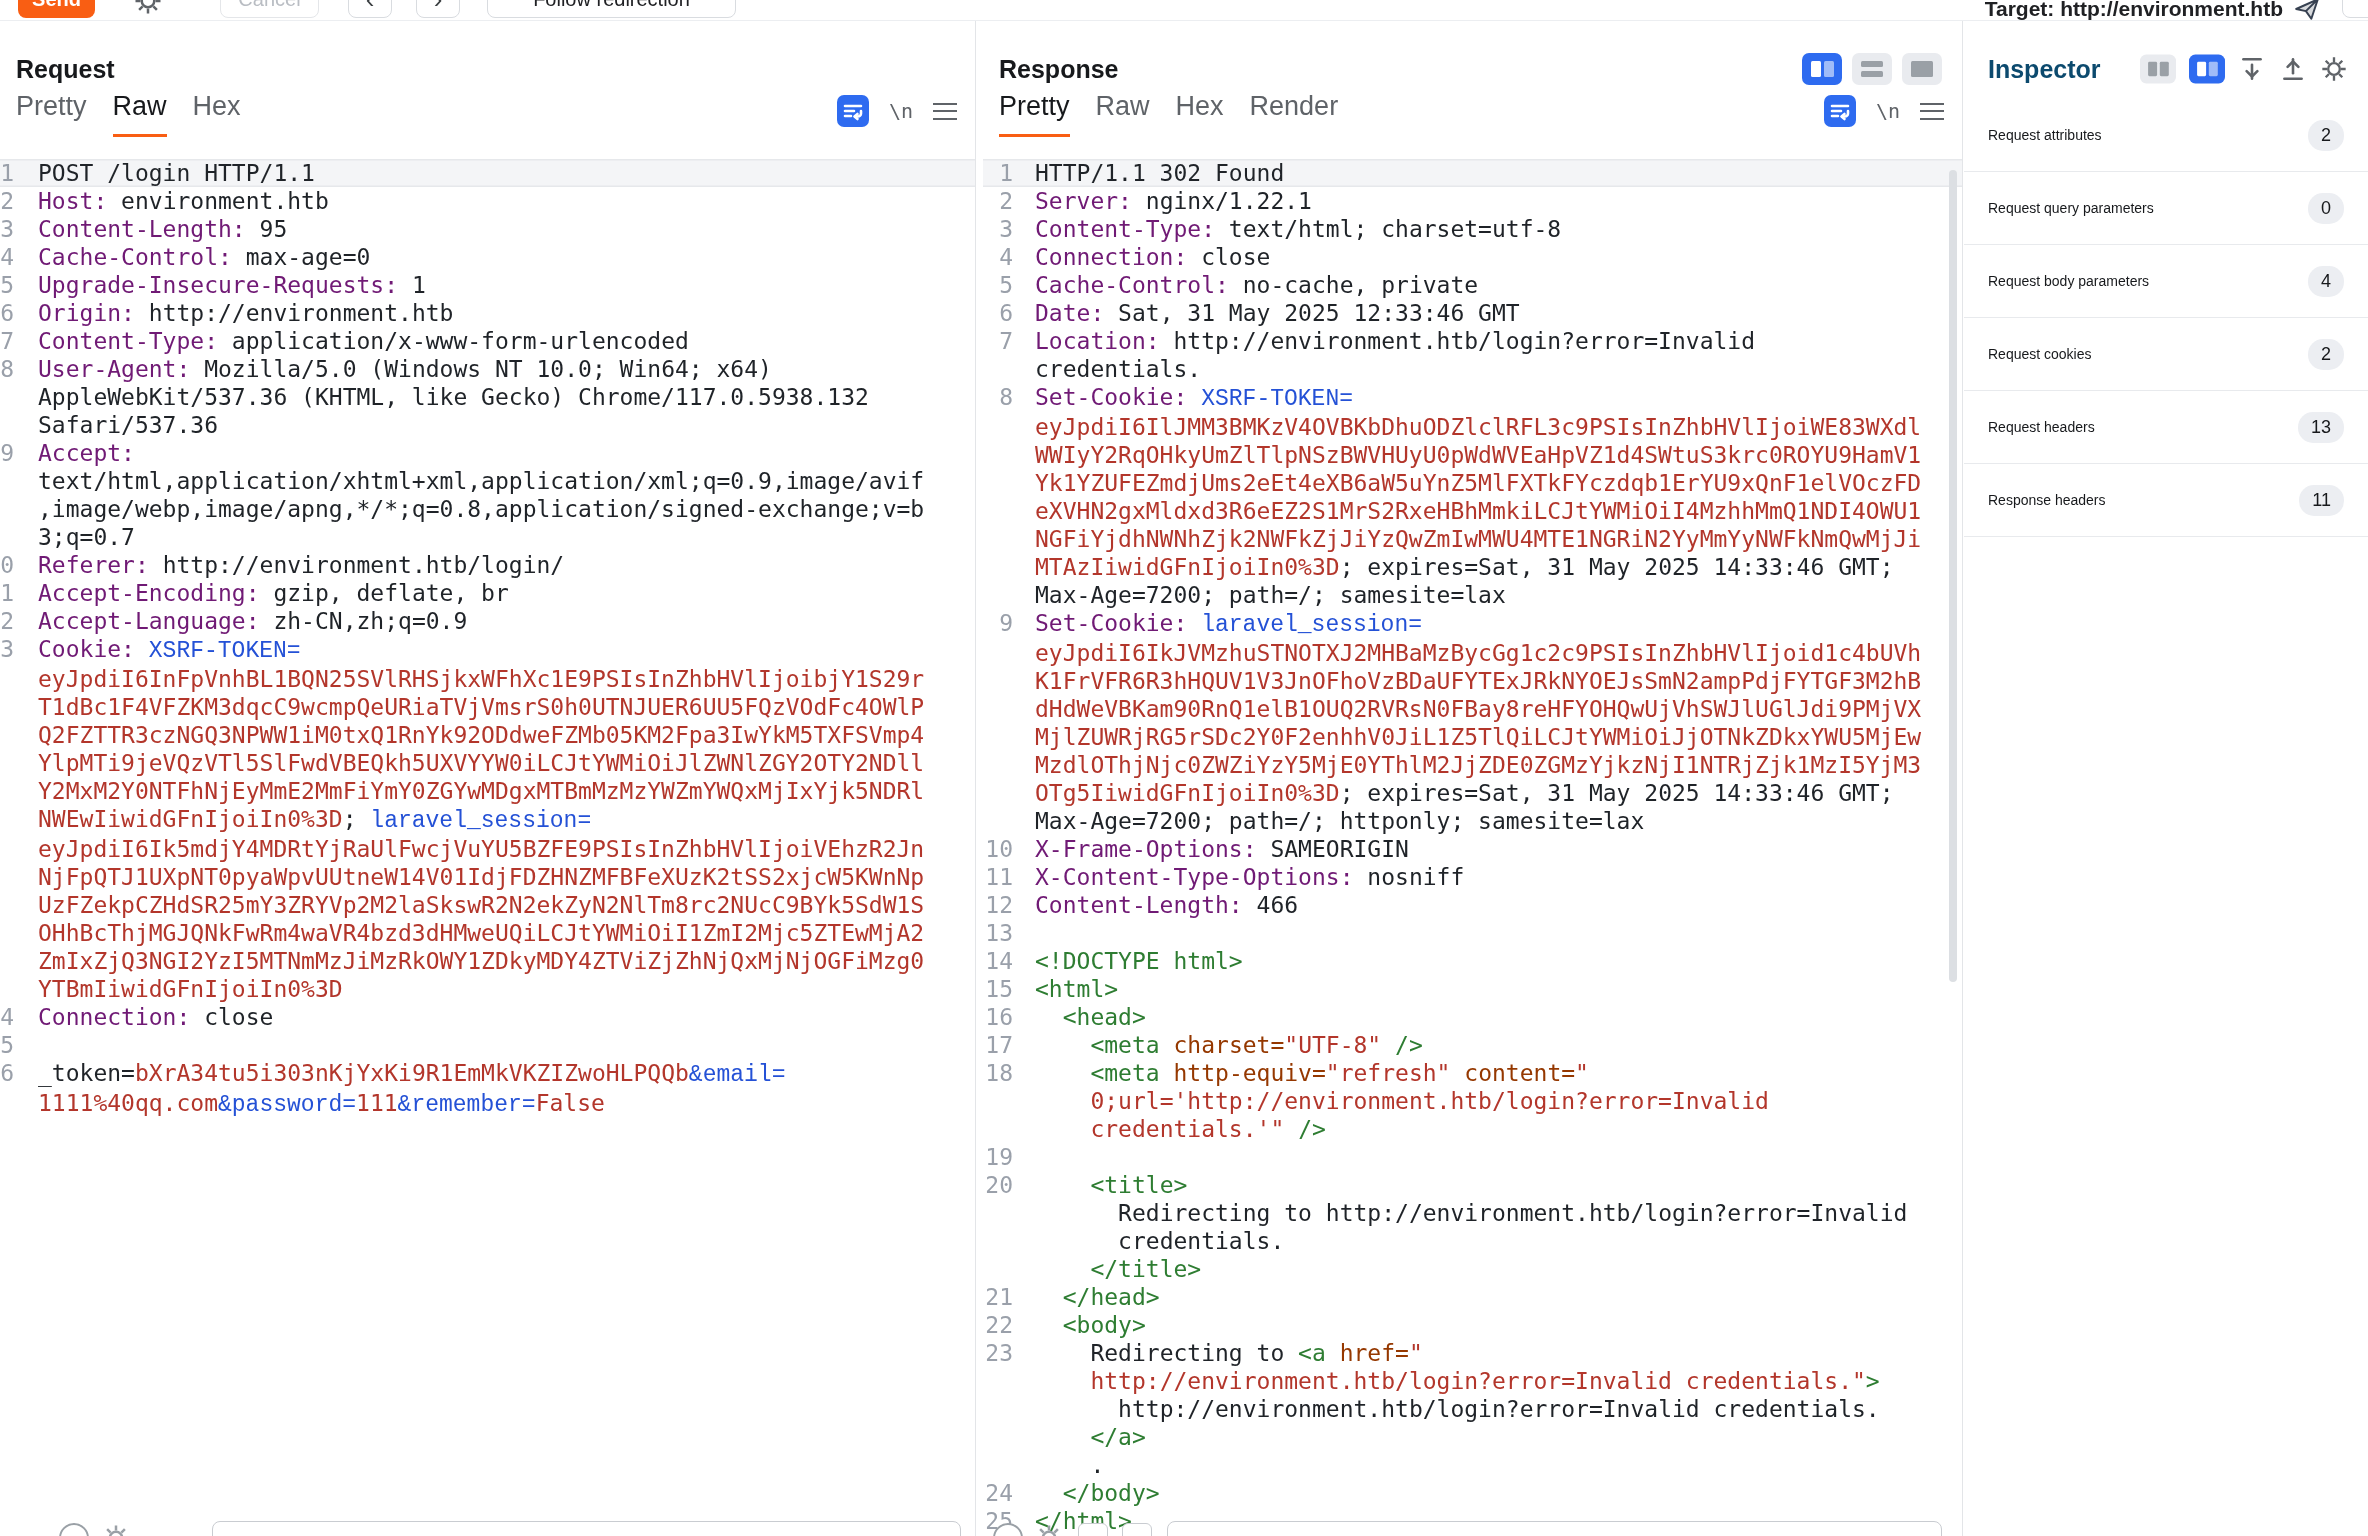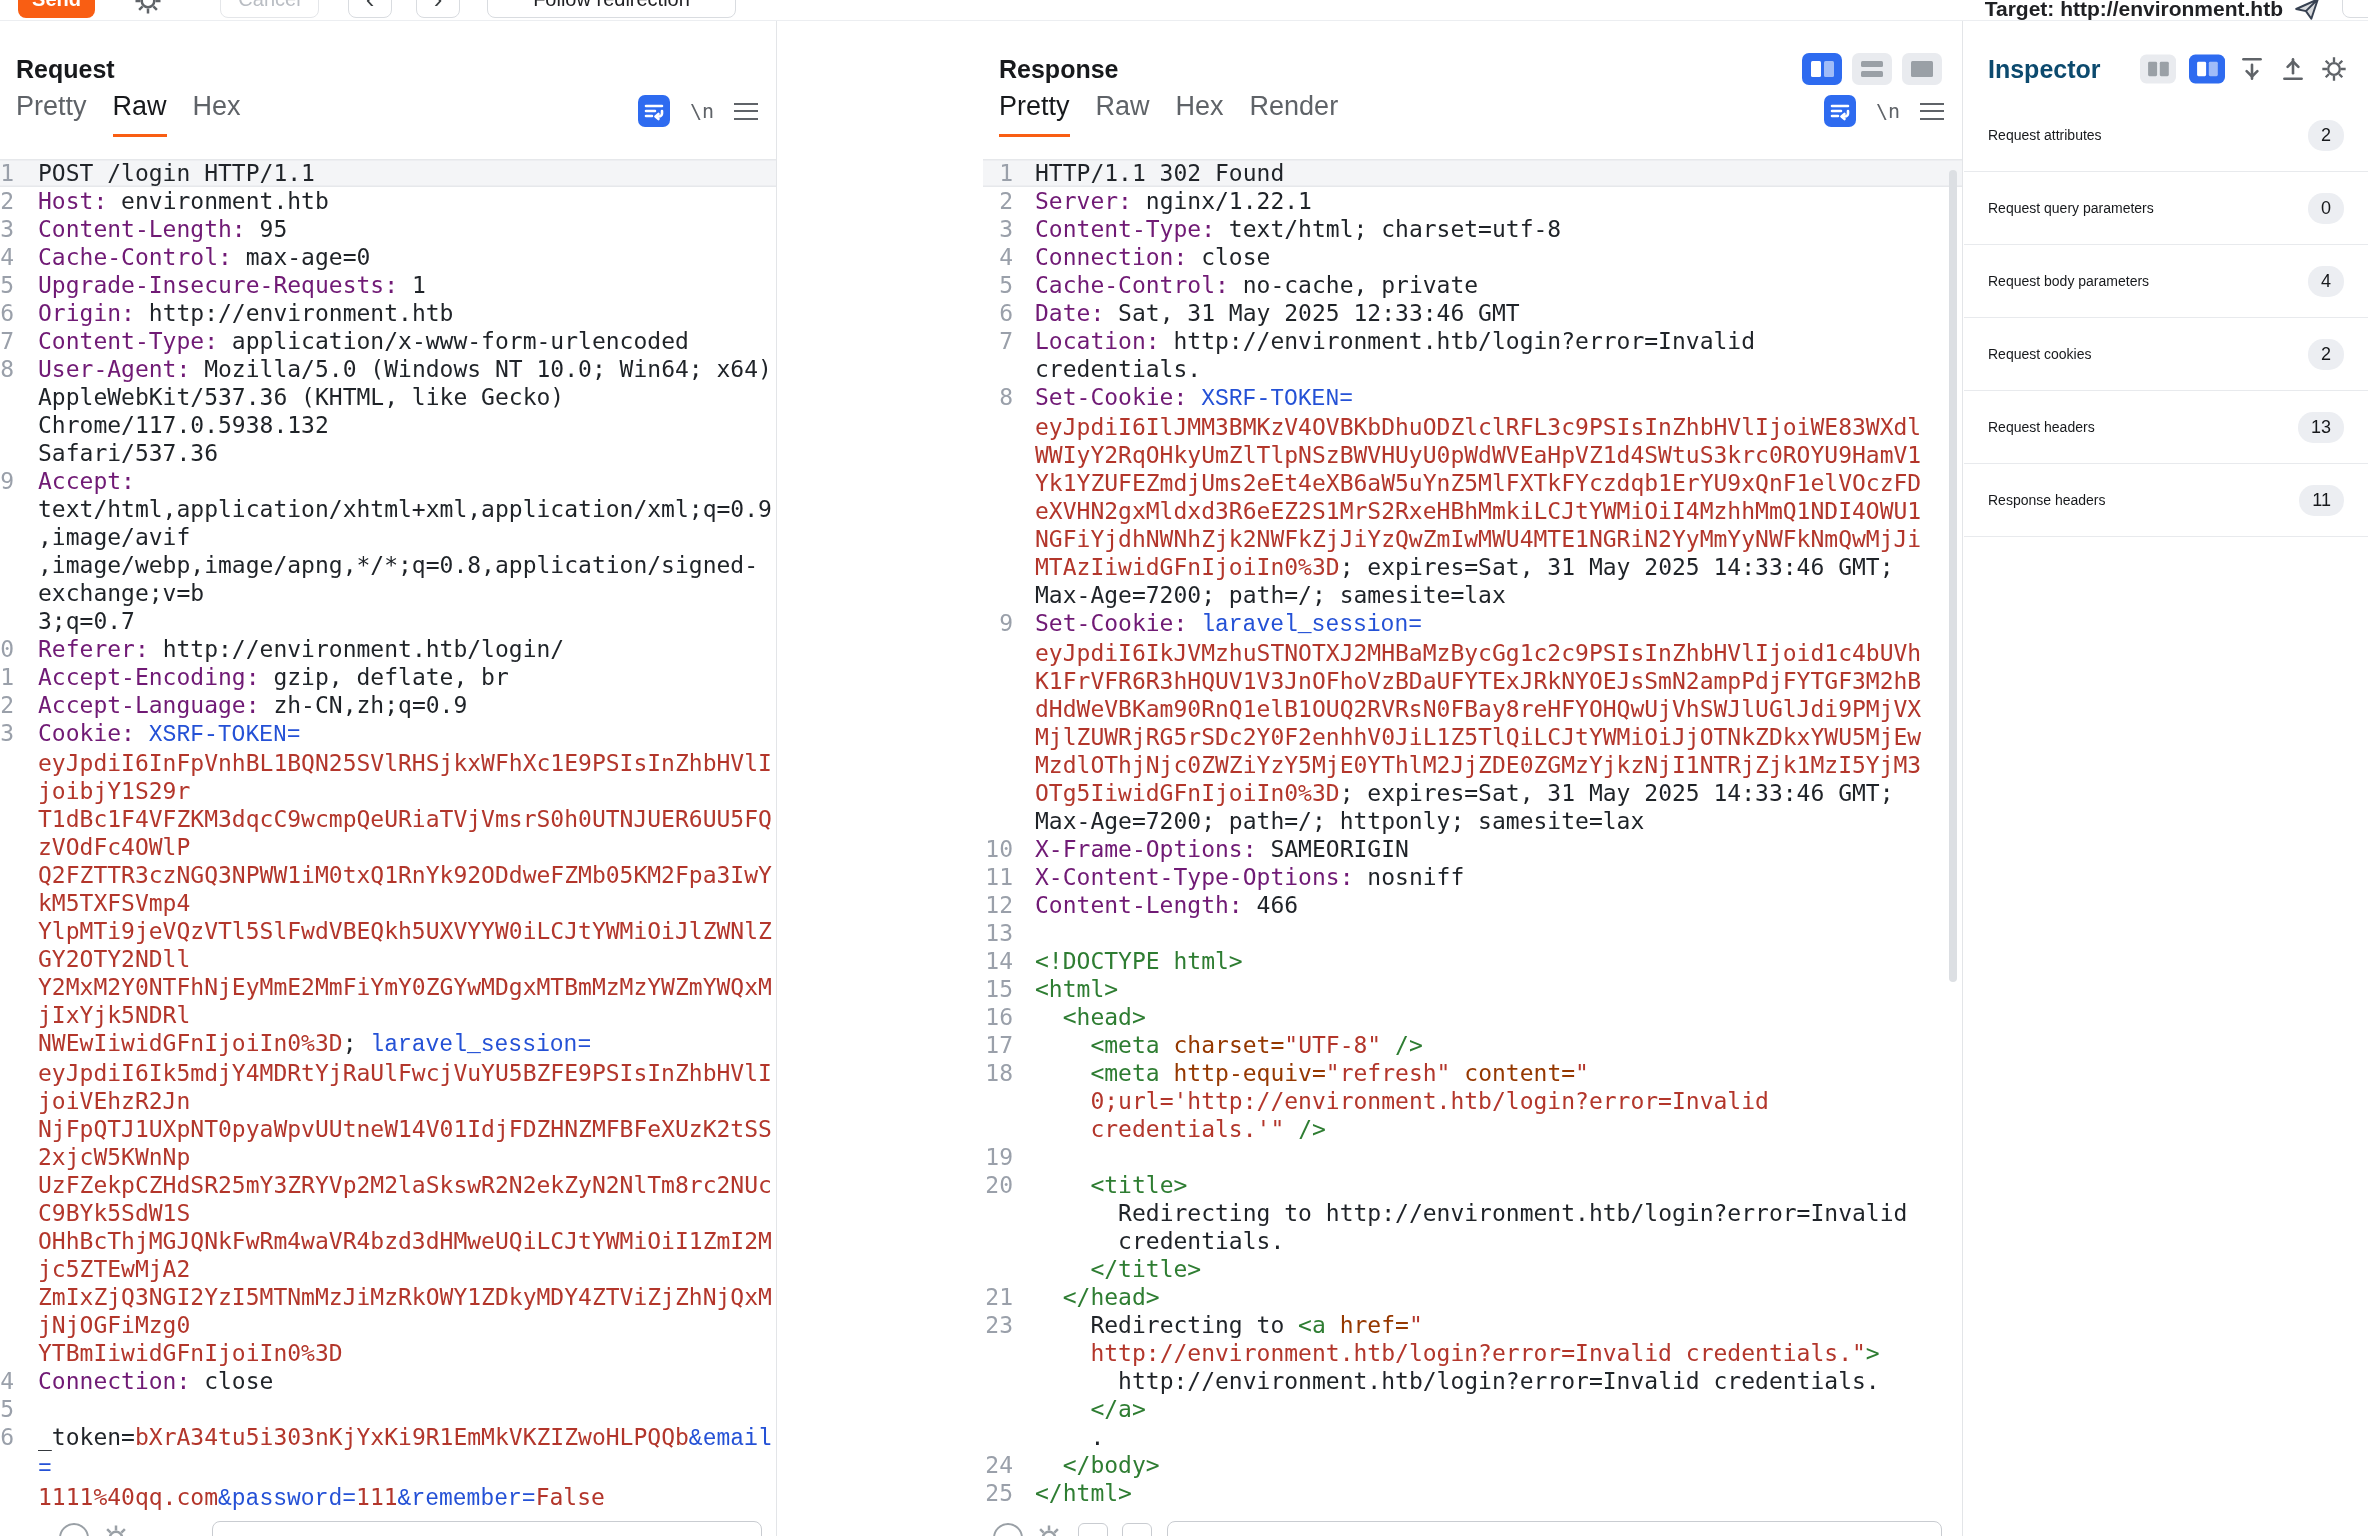--- a/index.html
+++ b/index.html
@@ -19,21 +19,21 @@
   #cancel-btn { left:220px; width:99px; border:1.5px solid #e4e6e9; color:#b9bdc3; }
   #prev-btn { left:348px; width:44px; border:1.5px solid #d9dce0; color:#3c4043; font-size:26px; }
   #next-btn { left:416px; width:44px; border:1.5px solid #d9dce0; color:#3c4043; font-size:26px; }
   #follow-btn { left:487px; width:249px; border:1.5px solid #d9dce0; color:#202124; }
   .target-label { position:absolute; right:85px; top:-3px; font-size:21px; font-weight:600; color:#202124; white-space:nowrap; }
   #target-send-icon { position:absolute; right:48px; top:-4px; }
   #topbar-more { position:absolute; right:-14px; top:-20px; width:40px; height:38px;
     border:1.5px solid #d9dce0; border-radius:8px; background:#fff; }
   
   .panel { position:absolute; top:21px; bottom:0; background:#fff; overflow:hidden; }
-  #panel-request  { left:0; width:777px; border-right:1px solid #e3e5e8; }
+  #panel-request  { left:0; width:976px; border-right:1px solid #e3e5e8; }
   #panel-response { left:983px; width:980px; border-right:1px solid #e3e5e8; }
   #panel-inspector{ left:1964px; right:0; }
   .panel-title-row { display:flex; align-items:center; justify-content:space-between; margin:32px 20px 0 16px; height:32px; }
   .panel-title { font-size:25px; font-weight:700; color:#17191c; }
   .layout-toggles { display:flex; gap:10px; align-items:center; }
   
   .tabbar { display:flex; align-items:flex-end; gap:26px; margin:6px 18px 0 16px; height:46px; }
   .tab { font-size:27px; color:#5f6368; padding-bottom:12px; border-bottom:3px solid transparent; cursor:pointer; }
   .tab.active { color:#17191c; border-bottom-color:var(--accent); }
   .tab-tools { margin-left:auto; display:flex; align-items:center; gap:20px; padding-bottom:10px; }
@@ -359,20 +359,24 @@
       <div class="ln">
         <div class="gut">20</div>
         <div class="code"><span class="tk-t">    </span><span class="tk-g">&lt;title&gt;</span><span class="tk-t">
       Redirecting to http://environment.htb/login?error=Invalid
       credentials.
     </span><span class="tk-g">&lt;/title&gt;</span></div>
       </div>
       <div class="ln">
         <div class="gut">21</div>
         <div class="code"><span class="tk-t">  </span><span class="tk-g">&lt;/head&gt;</span></div>
+      </div>
+      <div class="ln">
+        <div class="gut">22</div>
+        <div class="code"><span class="tk-t">  </span><span class="tk-g">&lt;body&gt;</span></div>
       </div>
       <div class="ln">
         <div class="gut">23</div>
         <div class="code"><span class="tk-t">    Redirecting to </span><span class="tk-g">&lt;a</span><span class="tk-t"> </span><span class="tk-a">href=</span><span class="tk-v">"
     http://environment.htb/login?error=Invalid credentials."</span><span class="tk-g">&gt;</span><span class="tk-t">
       http://environment.htb/login?error=Invalid credentials.
     </span><span class="tk-g">&lt;/a&gt;</span><span class="tk-t">
     .</span></div>
       </div>
       <div class="ln">

